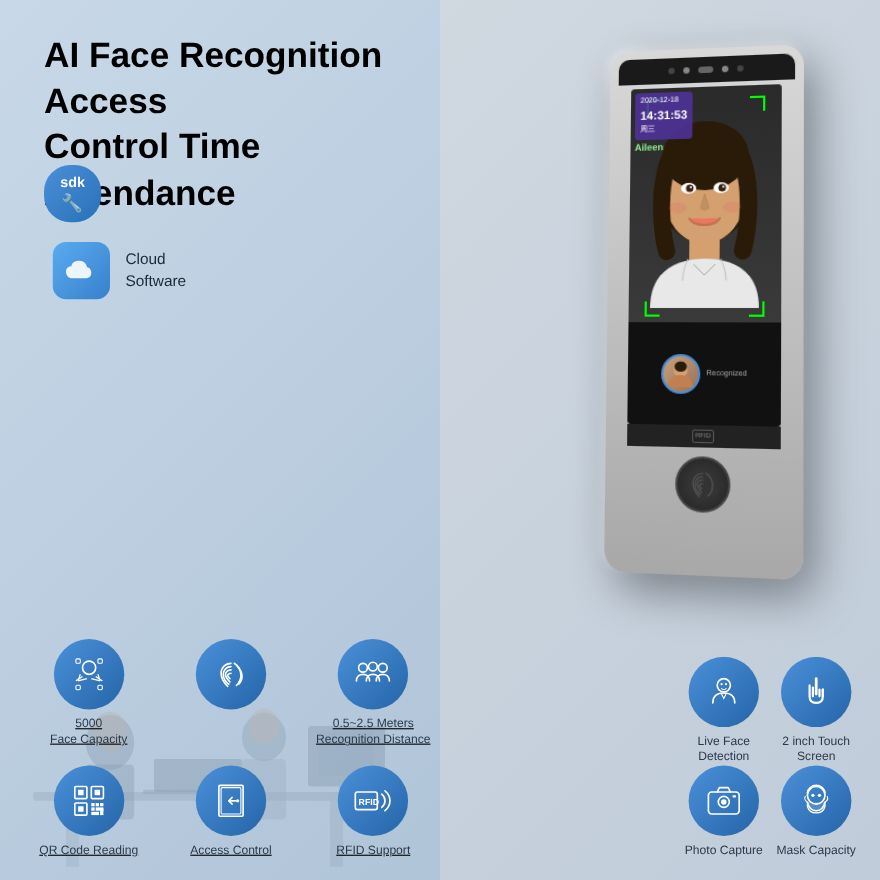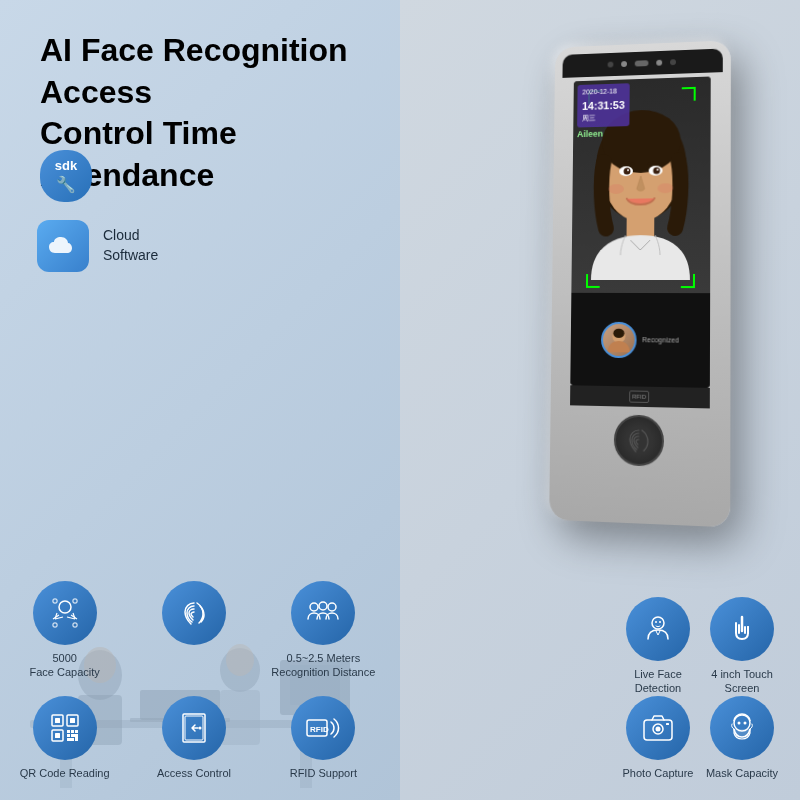--- a/index.html
+++ b/index.html
@@ -66,45 +66,46 @@
       font-size: 11px;
       font-weight: bold;
     }
     .sdk-badge .sdk-label { font-size: 13px; font-weight: bold; }
     .sdk-badge .sdk-icon { font-size: 16px; margin-top: 2px; }
     .sdk-text { color: #1a2a3a; font-size: 14px; font-weight: 500; line-height: 1.4; }
 
     
     .cloud-section {
       position: absolute;
-      top: 220px; left: 37px;
+      top: 220px; left: 48px;
       display: flex;
       align-items: center;
       gap: 14px;
     }
     .cloud-badge {
       width: 52px; height: 52px;
       background: linear-gradient(135deg, #5aabf0, #3880cc);
       border-radius: 12px;
       display: flex;
       align-items: center;
       justify-content: center;
       color: white;
       font-size: 26px;
     }
     .cloud-text { color: #1a2a3a; font-size: 14px; font-weight: 500; line-height: 1.4; }
 
     
     .features-grid {
       position: absolute;
-      bottom: 20px; left: 4px;
+      bottom: 20px; left: 20px;
       width: 380px;
       display: grid;
       grid-template-columns: repeat(3, 1fr);
       gap: 16px 8px;
+      text-decoration: underline;
     }
     .feature-item {
       display: flex;
       flex-direction: column;
       align-items: center;
       gap: 6px;
     }
     .feature-circle {
       width: 64px; height: 64px;
       border-radius: 50%;
@@ -570,21 +571,21 @@
     <div class="feature-circle">
       <svg width="32" height="32" viewBox="0 0 32 32" fill="none" xmlns="http://www.w3.org/2000/svg">
 
         <path d="M16 4 L16 18" stroke="white" stroke-width="2.5" stroke-linecap="round"></path>
         <path d="M10 10 L10 20 C10 24 12 26 16 26 C20 26 22 24 22 20 L22 14" stroke="white" stroke-width="2" fill="none" stroke-linecap="round" stroke-linejoin="round"></path>
         <path d="M13 12 L13 20" stroke="white" stroke-width="2" stroke-linecap="round"></path>
         <path d="M19 14 L19 20" stroke="white" stroke-width="2" stroke-linecap="round"></path>
         <path d="M22 14 L22 20" stroke="white" stroke-width="2" stroke-linecap="round"></path>
       </svg>
     </div>
-    <span class="feature-label">4 inch Touch Screen</span>
+    <span class="feature-label">2 inch Touch Screen</span>
   </div>
 
   <div class="feature-item">
     <div class="feature-circle">
       <svg width="32" height="28" viewBox="0 0 32 28" fill="none" xmlns="http://www.w3.org/2000/svg">
         <rect x="2" y="6" width="28" height="20" rx="3" stroke="white" stroke-width="1.5" fill="none"></rect>
         <path d="M10 6 L12 2 L20 2 L22 6" stroke="white" stroke-width="1.5" fill="none" stroke-linecap="round" stroke-linejoin="round"></path>
         <circle cx="16" cy="15" r="5" stroke="white" stroke-width="1.5" fill="none"></circle>
         <circle cx="16" cy="15" r="2.5" fill="white"></circle>
         <rect x="24" y="9" width="3" height="2" rx="0.5" fill="white"></rect>

